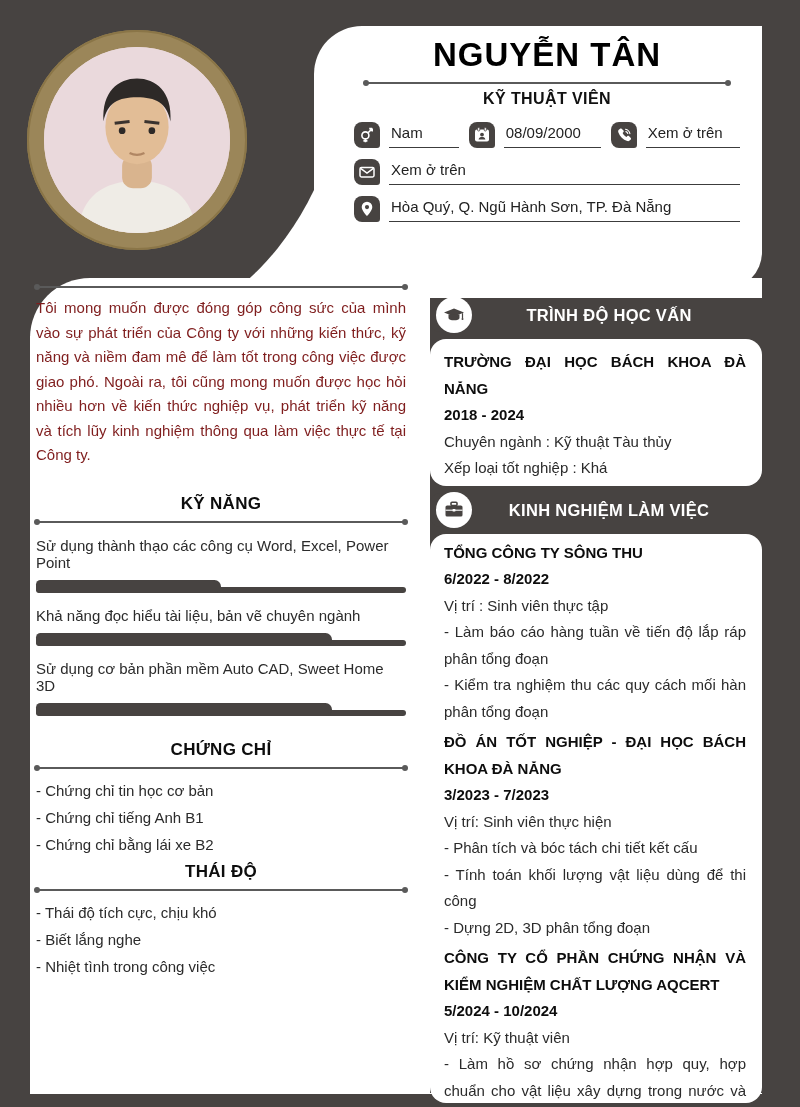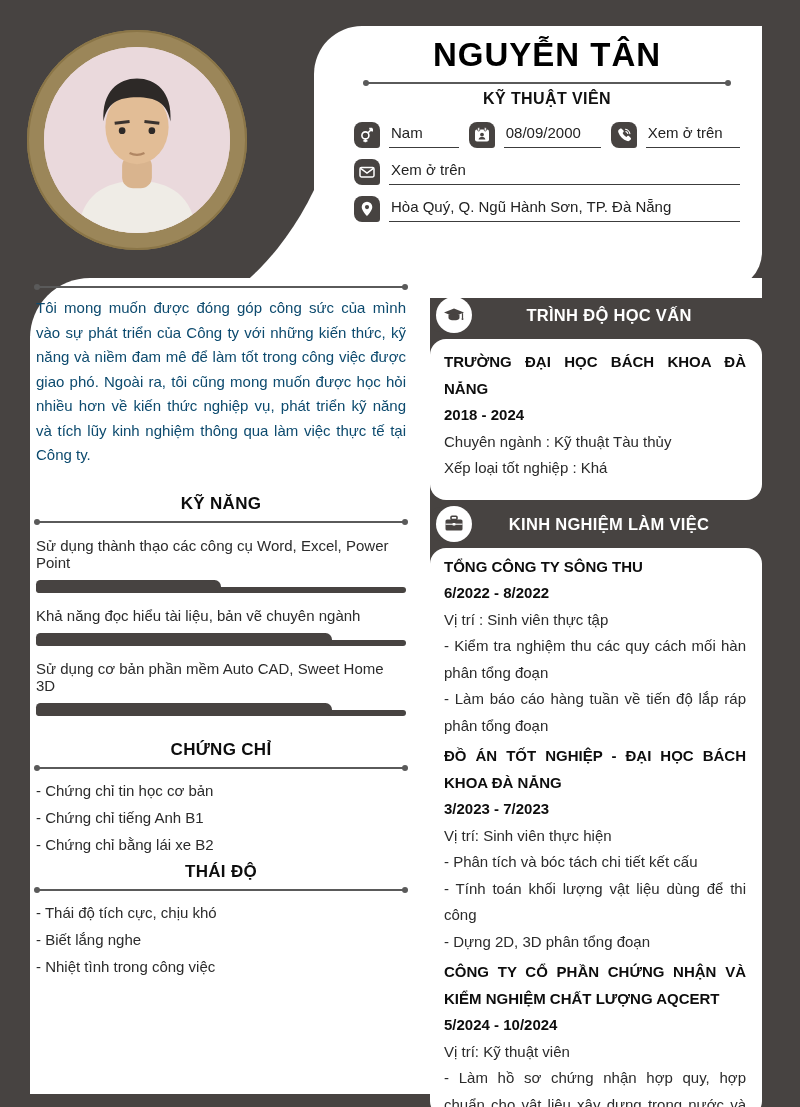--- a/index.html
+++ b/index.html
@@ -43,37 +43,37 @@
     display:flex;align-items:center;justify-content:center;margin-right:9px;}
   .cicon svg{display:block;}
   .cfield{font-size:15px;color:#222;border-bottom:1.5px solid #3c3c3c;padding:2px 2px 6px 2px;min-height:22px;}
   .w-sm{width:72px;} .w-md{width:100px;} .w-ph{width:97px;} .w-full{flex:1 1 auto;}
   .contact-row .gap{width:10px;}
 
   
   .left-col{position:absolute;left:36px;top:286px;width:370px;}
   .sec-title{font-size:17px;font-weight:bold;color:#0d0d0d;text-align:center;margin:0 0 7px 0;letter-spacing:.3px;}
   .left-col .divider{margin-bottom:8px;}
-  .objective-text{font-size:15px;line-height:24.5px;text-align:justify;margin:2px 0 0 0;color:#0c4a6e;}
+  .objective-text{font-size:15px;line-height:24.5px;text-align:justify;margin:2px 0 0 0;color:#7f1d1d;}
   .mt{margin-top:26px;}
   .skill-label{font-size:15px;color:#2b2b2b;margin:14px 0 9px 0;}
   .skill-track{position:relative;height:13px;margin-bottom:6px;}
   .skill-track .rail{position:absolute;left:0;right:0;bottom:0;height:6px;border-radius:3px;background:#474341;}
   .skill-track .fill{position:absolute;left:0;top:0;height:13px;border-radius:7px 10px 10px 7px;background:#474341;}
   .plain-list{list-style:none;margin:2px 0 0 0;padding:0;}
   .plain-list li{font-size:15px;line-height:27px;color:#2b2b2b;}
 
   
   .right-col{position:absolute;left:430px;top:298px;width:370px;height:795px;background:#474341;}
   .sec-bar{position:relative;height:34px;border-radius:10px 0 0 10px;background:#474341;}
   .sec-bar .bar-title{position:absolute;left:36px;right:48px;top:0;height:34px;line-height:34px;
     text-align:center;color:#fff;font-size:16.5px;font-weight:bold;letter-spacing:.3px;}
   .bar-icon{position:absolute;left:6px;top:-1px;width:36px;height:36px;border-radius:50%;background:#fff;
     display:flex;align-items:center;justify-content:center;}
-  .white-card{width:332px;background:#fff;border-radius:16px;padding:10px 16px 18px 14px;}
+  .white-card{width:332px;background:#fff;border-radius:16px;padding:10px 16px 4px 14px;}
   .edu-card{margin-top:7px;}
   .exp-card{margin-top:7px;height:569px;padding-top:6px;}
   .b-line{font-size:15px;font-weight:bold;line-height:26.5px;color:#0d0d0d;text-align:justify;}
   .r-line{font-size:15px;line-height:26.5px;color:#2b2b2b;text-align:justify;}
   .exp-entry{margin-bottom:4px;}
 </style>
 </head>
 <body>
 
 <div class="page">
@@ -239,22 +239,22 @@
       </span>
       <span class="bar-title">KINH NGHIỆM LÀM VIỆC</span>
     </div>
 
     <div class="white-card exp-card">
 
       <div class="exp-entry">
         <div class="b-line">TỔNG CÔNG TY SÔNG THU</div>
         <div class="b-line">6/2022 - 8/2022</div>
         <div class="r-line">Vị trí : Sinh viên thực tập</div>
+        <div class="r-line">- Làm báo cáo hàng tuần về tiến độ lắp ráp phân tổng đoạn</div>
         <div class="r-line">- Kiểm tra nghiệm thu các quy cách mối hàn phân tổng đoạn</div>
-        <div class="r-line">- Làm báo cáo hàng tuần về tiến độ lắp ráp phân tổng đoạn</div>
       </div>
 
       <div class="exp-entry">
         <div class="b-line">ĐỒ ÁN TỐT NGHIỆP - ĐẠI HỌC BÁCH KHOA ĐÀ NẴNG</div>
         <div class="b-line">3/2023 - 7/2023</div>
         <div class="r-line">Vị trí: Sinh viên thực hiện</div>
         <div class="r-line">- Phân tích và bóc tách chi tiết kết cấu</div>
         <div class="r-line">- Tính toán khối lượng vật liệu dùng để thi công</div>
         <div class="r-line">- Dựng 2D, 3D phân tổng đoạn</div>
       </div>

